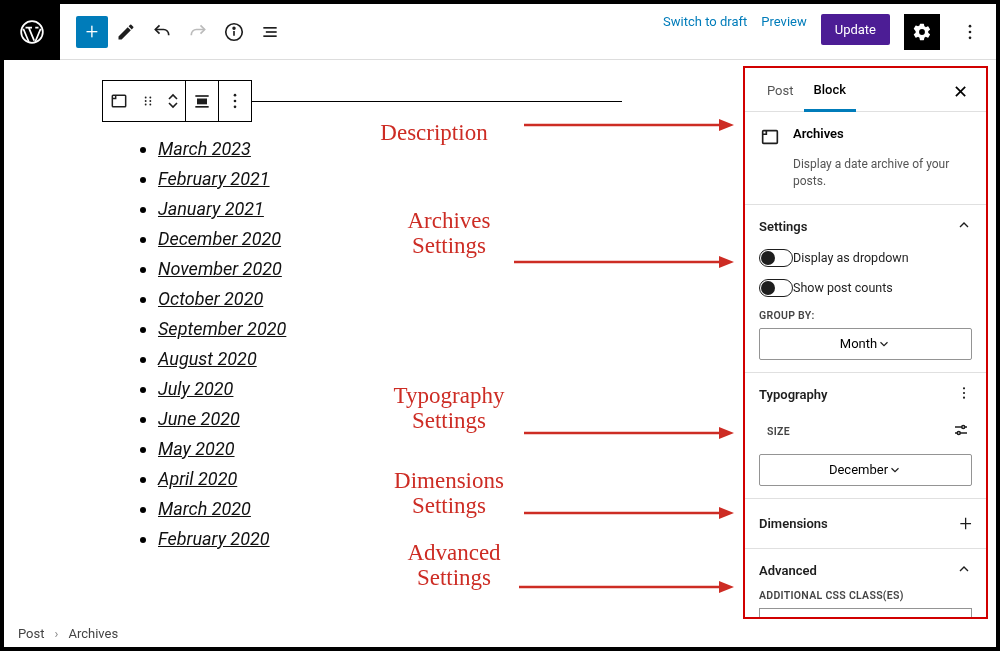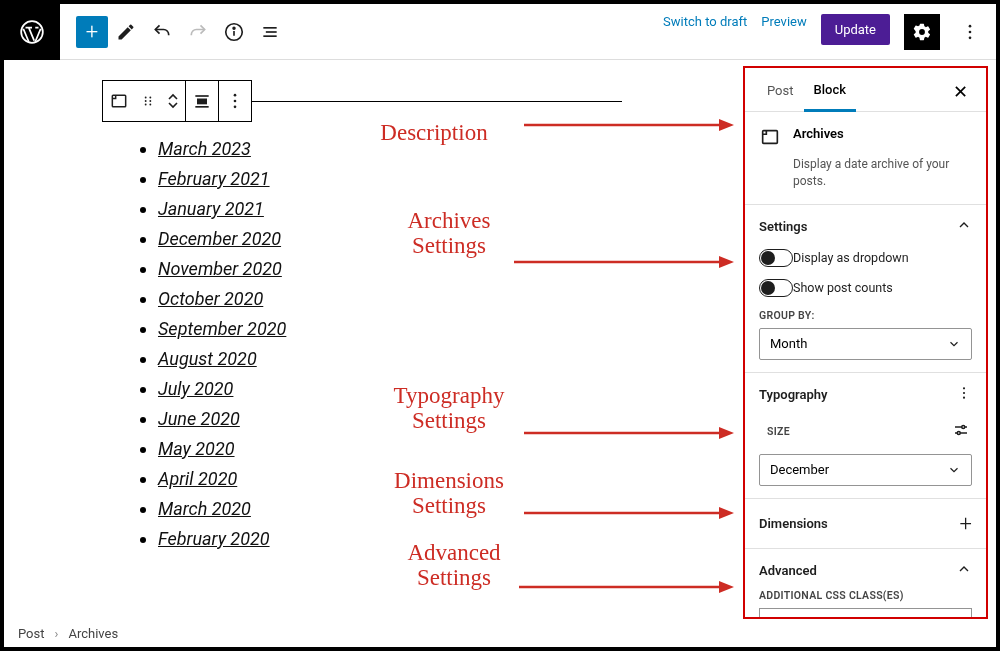--- a/index.html
+++ b/index.html
@@ -59,21 +59,21 @@
 
   .section { border-top: 1px solid #e0e0e0; padding: 12px 14px; }
   .section-h { display: flex; align-items: center; justify-content: space-between; font-size: 13px; font-weight: 600; color: #1e1e1e; cursor: pointer; }
   .section-h .chev, .section-h .plus, .section-h .dots { font-size: 16px; color: #1e1e1e; }
 
   .toggle-row { display: flex; align-items: center; gap: 0; margin: 12px 0; font-size: 12.5px; color: #1e1e1e; }
   .toggle { width: 34px; height: 18px; border: 1px solid #1e1e1e; border-radius: 10px; position: relative; background: #fff; cursor: pointer; }
   .toggle::after { content:""; position:absolute; left:1px; top:1px; width:14px; height:14px; background:#1e1e1e; border-radius:50%; }
 
   .field-label { font-size: 10.5px; letter-spacing: .3px; color: #444; font-weight: 600; margin: 10px 0 6px; text-transform: uppercase; }
-  .select { border: 1px solid #949494; height: 32px; display: flex; align-items: center; justify-content: space-between; padding: 0 10px; font-size: 13px; cursor: pointer; border-radius: 2px; }
+  .select { border: 1px solid #949494; height: 32px; display: flex; align-items: center; justify-content: center; padding: 0 10px; font-size: 13px; cursor: pointer; border-radius: 2px; }
 
   .size-row { display: flex; align-items: center; justify-content: space-between; }
   .sliders-icon { width: 20px; height: 20px; cursor: pointer; }
 
   
   .breadcrumb { position: absolute; left: 14px; bottom: 6px; font-size: 13px; color: #444; display: flex; align-items: center; gap: 10px; }
   .breadcrumb .sep { color: #888; }
 </style>
 </head>
 <body>

